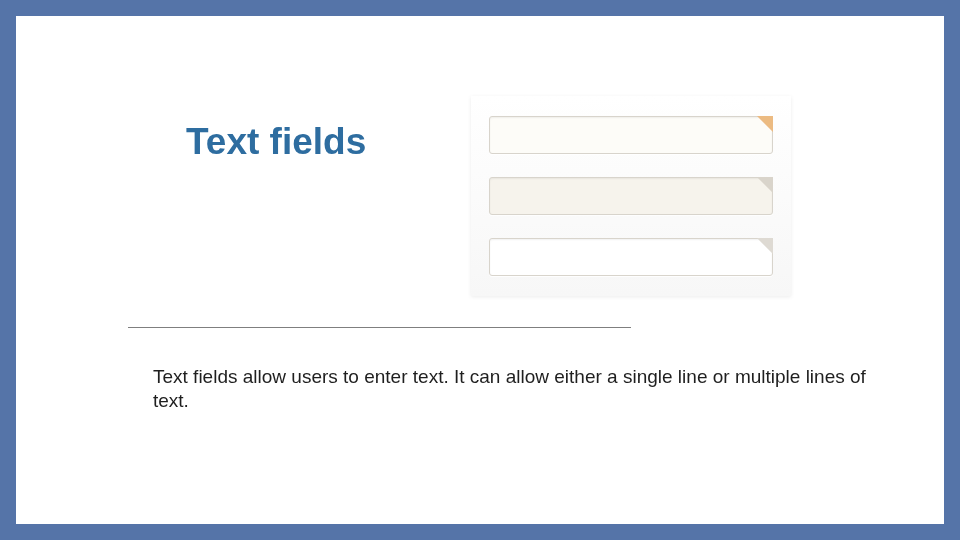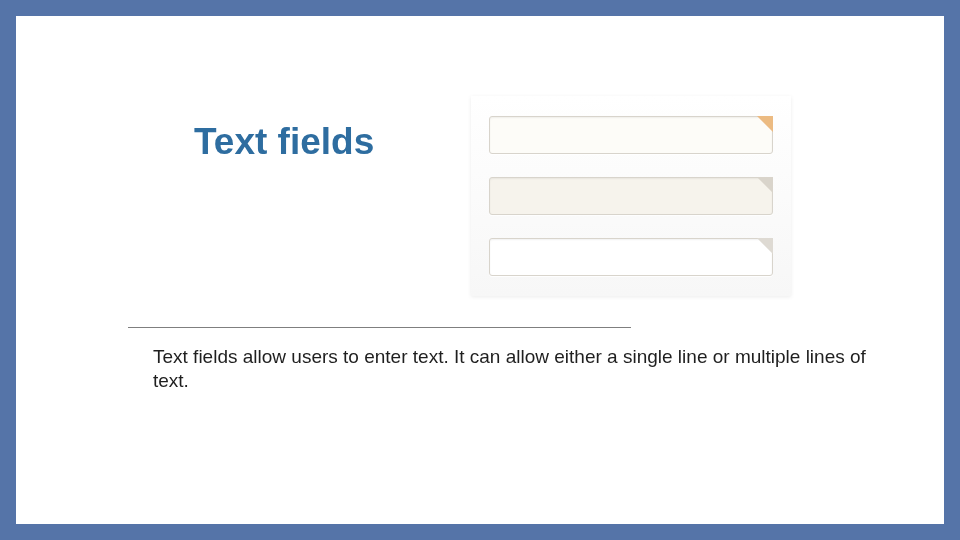--- a/index.html
+++ b/index.html
@@ -18,21 +18,20 @@
       height: 508px;
       background: #ffffff;
     }
     .heading {
       position: absolute;
       left: 170px;
       top: 105px;
       font-size: 37px;
       font-weight: bold;
       color: #2e6da0;
-      margin-left: 8px;
     }
     .illustration-panel {
       position: absolute;
       left: 455px;
       top: 80px;
       width: 320px;
       height: 200px;
       background: linear-gradient(to bottom, #ffffff, #f7f7f7);
       box-shadow: 0 1px 4px rgba(0,0,0,0.08);
       padding: 20px 18px;
@@ -88,21 +87,21 @@
       position: absolute;
       left: 112px;
       right: 313px;
       top: 311px;
       height: 1px;
       background: #7f7f7f;
     }
     .body-text {
       position: absolute;
       left: 137px;
-      top: 329px;
+      top: 349px;
       width: 720px;
       font-size: 19px;
       line-height: 1.28;
       color: #1f1f1f;
     }
   </style>
 </head>
 <body>
 
 <div class="slide">

